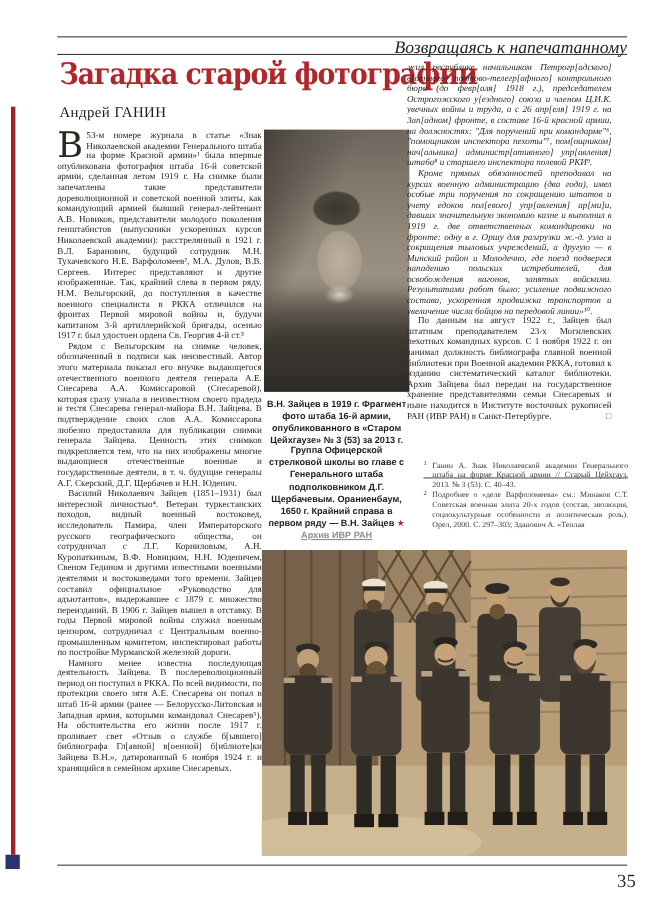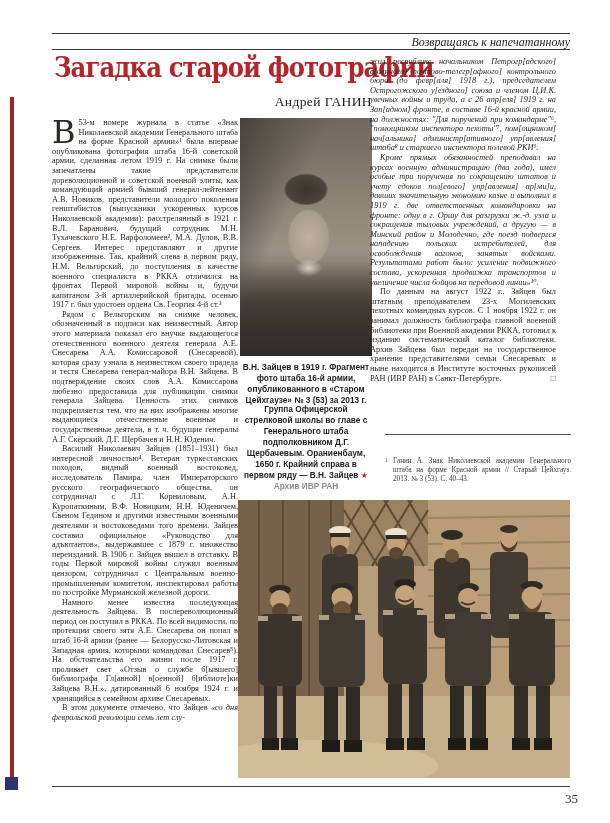--- a/index.html
+++ b/index.html
@@ -7,34 +7,34 @@
     position:relative;width:610px;height:823px;background:#ffffff;
     font-family:"Liberation Serif","DejaVu Serif",serif;color:#2b2722;
     overflow:hidden;margin:0 auto;
   }
   
   .rule{position:absolute;background:#3c3c3c;height:1px;}
   .rule-top{left:52px;right:40px;top:33px;}
   .rule-top2{left:52px;right:40px;top:49px;}
   .rubric{
     position:absolute;right:40px;top:35px;width:300px;text-align:right;
-    font-style:italic;font-size:12px;color:#222;
+    font-style:italic;font-size:16px;color:#222;
   }
   
   .sidebar-red{position:absolute;left:10px;top:97px;width:4px;height:680px;background:#9e2227;}
   .sidebar-square{position:absolute;left:5px;top:777px;width:13px;height:13px;background:#2c3470;}
   
   .title{
     position:absolute;left:54px;top:52px;width:360px;
     font-family:"DejaVu Serif","Liberation Serif",serif;font-weight:bold;
     font-size:27px;color:#b2252a;letter-spacing:-1px;white-space:nowrap;
     transform:scaleX(.9);transform-origin:left top;
   }
   .byline{
-    position:absolute;left:54px;top:94px;width:318px;text-align:right;
+    position:absolute;left:54px;top:94px;width:318px;
     font-size:13.5px;color:#1e1c1a;letter-spacing:.4px;
   }
   
   .bodytext{font-size:8.3px;line-height:9.6px;text-align:justify;color:#2b2722;}
   .bodytext p{margin:0;}
   .bodytext p.ind{text-indent:10px;}
   .col-left{position:absolute;left:52px;top:118px;width:186px;height:660px;overflow:hidden;}
   .col-right{position:absolute;left:370px;top:57px;width:186px;height:378px;overflow:hidden;}
   .ital{font-style:italic;}
   .dropcap{
@@ -55,32 +55,32 @@
       linear-gradient(to bottom, #6f675e 0%, #918879 40%, #9a9184 55%, #7d7468 70%, #4a443d 100%);
   }
   
   .caption{
     font-family:"Liberation Sans","DejaVu Sans",sans-serif;font-weight:bold;
     font-size:8.3px;line-height:11px;color:#1d1d1d;text-align:center;
   }
   .cap-portrait{position:absolute;left:240px;top:362px;width:132px;}
   .cap-group{position:absolute;left:240px;top:404px;width:132px;}
   .star{color:#c5252b;font-size:8px;}
-  .credit{color:#8e8e8e;font-weight:bold;}
+  .credit{color:#8e8e8e;font-weight:bold;text-decoration:underline;}
   
   .fn-rule{position:absolute;left:385px;top:434px;width:186px;height:1px;background:#555;}
-  .footnotes{position:absolute;left:385px;top:457px;width:186px;font-size:7.2px;line-height:9px;text-align:justify;color:#3a3a3a;}
+  .footnotes{position:absolute;left:385px;top:419px;width:186px;font-size:7.2px;line-height:9px;text-align:justify;color:#3a3a3a;}
   .footnote{position:relative;margin-left:8px;}
   .fn-num{position:absolute;left:-8px;top:-1px;font-size:5.8px;}
   
   .groupphoto{position:absolute;left:238px;top:500px;width:332px;height:278px;box-shadow:inset 0 0 30px rgba(90,60,20,.45);}
   .groupphoto svg{display:block;}
   
   .rule-bottom{left:52px;right:40px;top:786px;}
-  .pagenum{position:absolute;right:32px;top:791px;font-size:13px;color:#2e2e2e;}
+  .pagenum{position:absolute;right:32px;top:791px;font-size:17px;color:#2e2e2e;}
 </style>
 </head>
 <body>
 
 <div class="page">
 
   <div class="rule rule-top"></div>
   <div class="rubric">Возвращаясь к напечатанному</div>
   <div class="rule rule-top2"></div>
 
@@ -88,41 +88,41 @@
   <div class="sidebar-square"></div>
 
   <div class="title">Загадка старой фотографии</div>
   <div class="byline">Андрей ГАНИН</div>
 
   <div class="col-left bodytext">
     <p><span class="dropcap">В</span><span>53-м номере журнала в статье «Знак Николаевской академии Генерального штаба на форме Красной армии»¹ была впервые опубликована фотография штаба 16-й советской армии, сделанная летом 1919 г. На снимке были запечатлены такие представители дореволюционной и советской военной элиты, как командующий армией бывший генерал-лейтенант А.В. Новиков, представители молодого поколения генштабистов (выпускники ускоренных курсов Николаевской академии): расстрелянный в 1921 г. В.Л. Баранович, будущий сотрудник М.Н. Тухачевского Н.Е. Варфоломеев², М.А. Дулов, В.В. Сергеев. Интерес представляют и другие изображенные. Так, крайний слева в первом ряду, Н.М. Вельгорский, до поступления в качестве военного специалиста в РККА отличился на фронтах Первой мировой войны и, будучи капитаном 3-й артиллерийской бригады, осенью 1917 г. был удостоен ордена Св. Георгия 4-й ст.³</span></p>
     <p class="ind">Рядом с Вельгорским на снимке человек, обозначенный в подписи как неизвестный. Автор этого материала показал его внучке выдающегося отечественного военного деятеля генерала А.Е. Снесарева А.А. Комиссаровой (Снесаревой), которая сразу узнала в неизвестном своего прадеда и тестя Снесарева генерал-майора В.Н. Зайцева. В подтверждение своих слов А.А. Комиссарова любезно предоставила для публикации снимки генерала Зайцева. Ценность этих снимков подкрепляется тем, что на них изображены многие выдающиеся отечественные военные и государственные деятели, в т. ч. будущие генералы А.Г. Скерский, Д.Г. Щербачев и Н.Н. Юденич.</p>
     <p class="ind">Василий Николаевич Зайцев (1851–1931) был интересной личностью⁴. Ветеран туркестанских походов, видный военный востоковед, исследователь Памира, член Императорского русского географического общества, он сотрудничал с Л.Г. Корниловым, А.Н. Куропаткиным, В.Ф. Новицким, Н.Н. Юденичем, Свеном Гедином и другими известными военными деятелями и востоковедами того времени. Зайцев составил официальное «Руководство для адъютантов», выдержавшее с 1879 г. множество переизданий. В 1906 г. Зайцев вышел в отставку. В годы Первой мировой войны служил военным цензором, сотрудничал с Центральным военно-промышленным комитетом, инспектировал работы по постройке Мурманской железной дороги.</p>
     <p class="ind">Намного менее известна последующая деятельность Зайцева. В послереволюционный период он поступил в РККА. По всей видимости, по протекции своего зятя А.Е. Снесарева он попал в штаб 16-й армии (ранее — Белорусско-Литовская и Западная армия, которыми командовал Снесарев⁵). На обстоятельства его жизни после 1917 г. проливает свет «Отзыв о службе б[ывшего] библиографа Гл[авной] в[оенной] б[иблиоте]ки Зайцева В.Н.», датированный 6 ноября 1924 г. и хранящийся в семейном архиве Снесаревых.</p>
-    <p class="ind"><span>В этом документе отмечено, что Зайцев </span><span class="ital">«со дня февральской революции семь лет слу-</span></p>
   </div>
 
   <div class="portrait"></div>
   <div class="caption cap-portrait">В.Н. Зайцев в 1919 г. Фрагмент фото штаба 16-й армии, опубликованного в «Старом Цейхгаузе» № 3 (53) за 2013 г.</div>
 
   <div class="caption cap-group">
     <span>Группа Офицерской стрелковой школы во главе с Генерального штаба подполковником Д.Г. Щербачевым. Ораниенбаум, 1650 г. Крайний справа в первом ряду — В.Н. Зайцев</span>
     <span class="star">★</span>
     <span class="credit">Архив ИВР РАН</span>
   </div>
 
   <div class="col-right bodytext">
     <p class="ital">жил республике начальником Петрогр[адского] в[оенного] почтово-телегр[афного] контрольного бюро (до февр[аля] 1918 г.), председателем Острогожского у[ездного] союза и членом Ц.И.К. увечных войны и труда, а с 26 апр[еля] 1919 г. на Зап[адном] фронте, в составе 16-й красной армии, на должностях: "Для поручений при командарме"⁶, "помощником инспектора пехоты"⁷, пом[ощником] нач[альника] администр[ативного] упр[авления] штаба⁸ и старшего инспектора полевой РКИ⁹.</p>
     <p class="ital ind">Кроме прямых обязанностей преподавал на курсах военную администрацию (два года), имел особые три поручения по сокращению штатов и учету едоков пол[евого] упр[авления] ар[ми]и, давших значительную экономию казне и выполнил в 1919 г. две ответственных командировки на фронте: одну в г. Оршу для разгрузки ж.-д. узла и сокращения тыловых учреждений, а другую — в Минский район и Молодечно, где поезд подвергся нападению польских истребителей, для освобождения вагонов, занятых войсками. Результатами работ было: усиление подвижного состава, ускоренная продвижка транспортов и увеличение числа бойцов на передовой линии»¹⁰.</p>
     <p class="ind"><span>По данным на август 1922 г., Зайцев был штатным преподавателем 23-х Могилевских пехотных командных курсов. С 1 ноября 1922 г. он занимал должность библиографа главной военной библиотеки при Военной академии РККА, готовил к изданию систематический каталог библиотеки. Архив Зайцева был передан на государственное хранение представителями семьи Снесаревых и ныне находится в Институте восточных рукописей РАН (ИВР РАН) в Санкт-Петербурге.</span> <span class="endmark">□</span></p>
   </div>
 
   <div class="fn-rule"></div>
   <div class="footnotes">
     <div class="footnote"><span class="fn-num">1</span><span>Ганин А. Знак Николаевской академии Генерального штаба на форме Красной армии // Старый Цейхгауз. 2013. № 3 (53). С. 40–43.</span></div>
+    <div class="footnote"><span class="fn-num">2</span><span>Подробнее о «деле Варфоломеева» см.: Минаков С.Т. Советская военная элита 20-х годов (состав, эволюция, социокультурные особенности и политическая роль). Орел, 2000. С. 297–303; Зданович А. «Теплая</span></div>
   </div>
 
   <div class="groupphoto">
     <svg viewBox="0 0 332 278" width="332" height="278">
       <rect x="0" y="0" width="332" height="278" fill="#b99d78"></rect>
 
       <rect x="0" y="0" width="106" height="198" fill="#76614a"></rect>
       <rect x="20" y="0" width="2" height="198" fill="#5e4c38"></rect>
       <rect x="44" y="0" width="2" height="198" fill="#5e4c38"></rect>
       <rect x="70" y="0" width="2" height="198" fill="#5e4c38"></rect>

